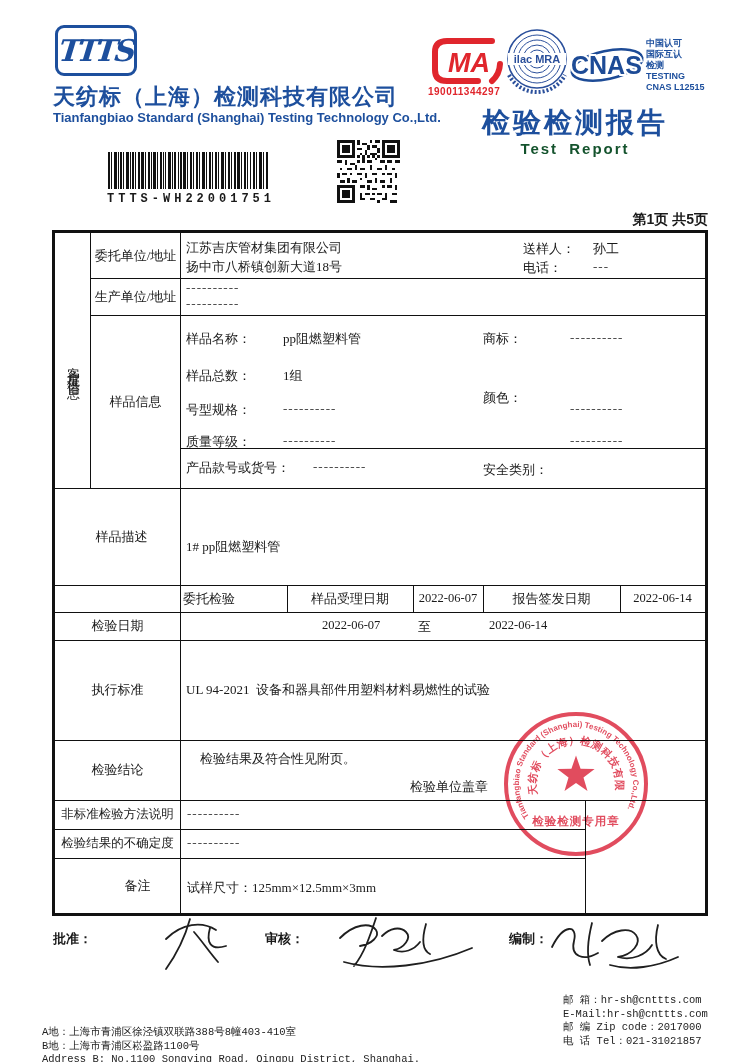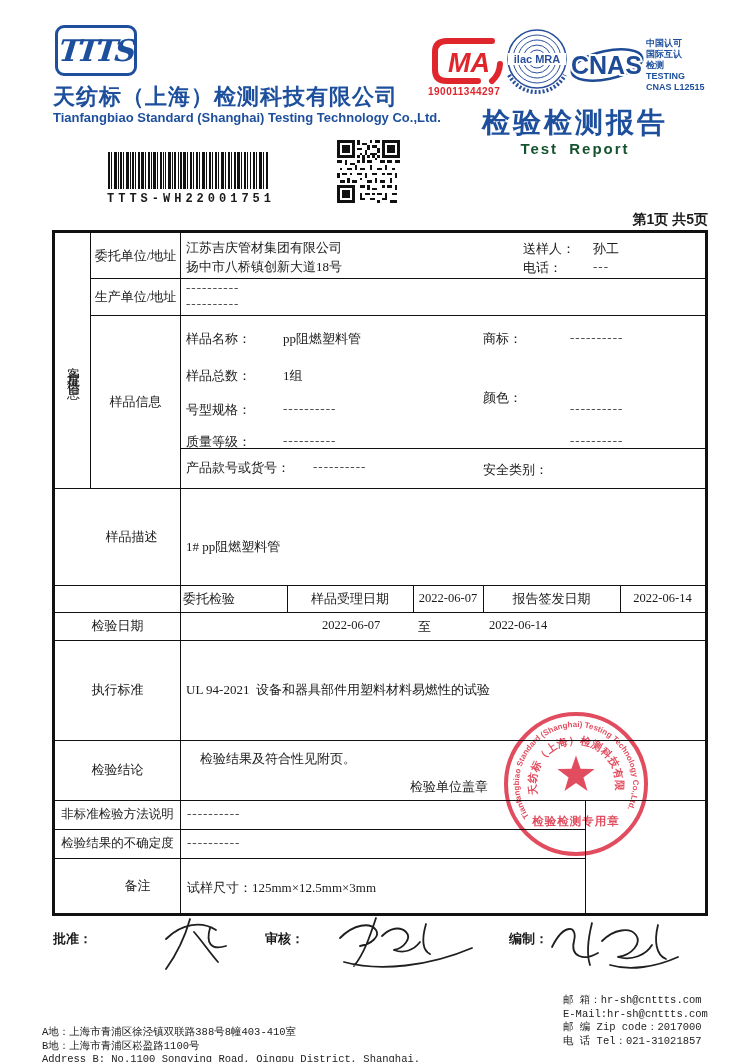--- a/index.html
+++ b/index.html
@@ -158,21 +158,21 @@
     <div class="cell dash" style="left:228px;top:168px;">----------</div>
     <div class="cell" style="left:428px;top:156px;">颜色：</div>
     <div class="cell dash" style="left:515px;top:168px;">----------</div>
     <div class="cell" style="left:131px;top:200px;">质量等级：</div>
     <div class="cell dash" style="left:228px;top:200px;">----------</div>
     <div class="cell" style="left:428px;top:200px;margin-top:28px;">安全类别：</div>
     <div class="cell dash" style="left:515px;top:200px;">----------</div>
     <div class="cell" style="left:131px;top:226px;">产品款号或货号：</div>
     <div class="cell dash" style="left:258px;top:226px;">----------</div>
 
-    <div class="cell clabel" style="left:14px;top:255px;width:125px;height:97px;">样品描述</div>
+    <div class="cell clabel" style="left:4px;top:255px;width:125px;height:97px;">样品描述</div>
     <div class="cell" style="left:131px;top:305px;">1# pp阻燃塑料管</div>
 
     <div class="cell clabel" style="left:128px;top:352px;width:80px;height:27px;justify-content:flex-start;">委托检验</div>
     <div class="cell clabel" style="left:232px;top:352px;width:126px;height:27px;">样品受理日期</div>
     <div class="cell clabel" style="left:358px;top:352px;width:70px;height:27px;font-size:12.5px;">2022-06-07</div>
     <div class="cell clabel" style="left:428px;top:352px;width:137px;height:27px;">报告签发日期</div>
     <div class="cell clabel" style="left:565px;top:352px;width:85px;height:27px;font-size:12.5px;">2022-06-14</div>
 
     <div class="cell clabel" style="left:0;top:379px;width:125px;height:28px;">检验日期</div>
     <div class="cell" style="left:267px;top:385px;font-size:12.5px;">2022-06-07</div>

